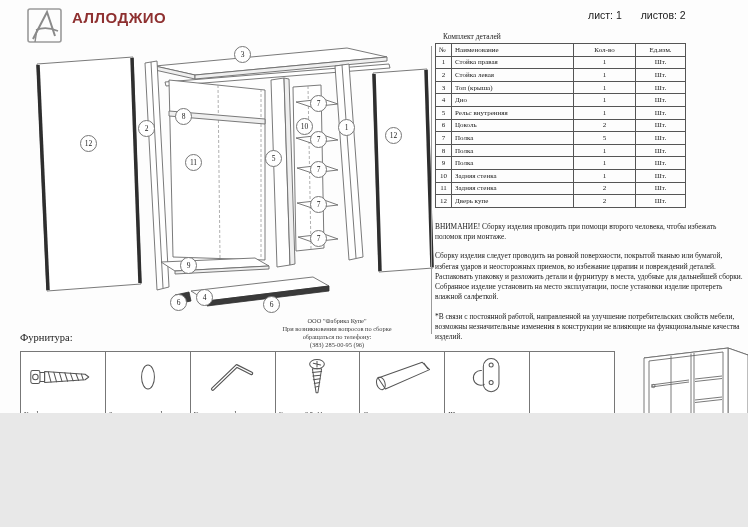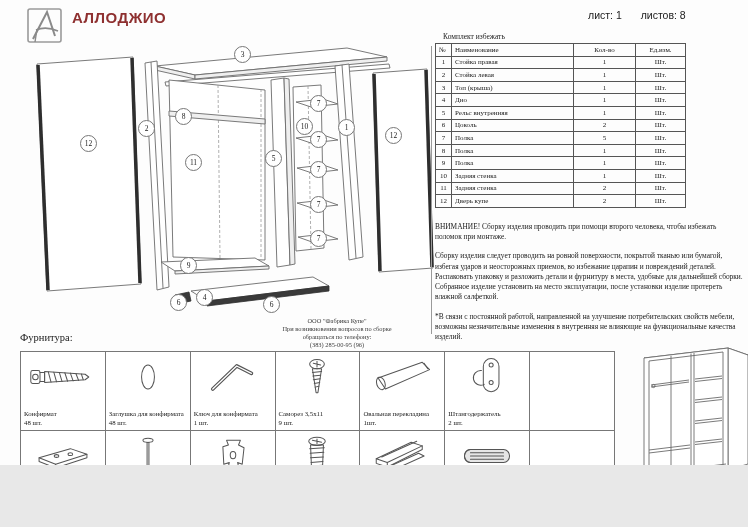--- a/index.html
+++ b/index.html
@@ -1,16 +1,16 @@
 <!DOCTYPE html>
 <html><head>
 <meta charset="utf-8">
 <style>
   html,body{margin:0;padding:0;background:#e8e8e8;}
-  .page{position:relative;width:748px;height:465px;background:#fdfdfd;overflow:hidden;
+  .page{position:relative;width:748px;height:413px;background:#fdfdfd;overflow:hidden;
         font-family:"Liberation Serif",serif;color:#1a1a1a;}
   
   .logo-mark{position:absolute;left:25px;top:6px;width:40px;height:40px;}
   .logo-text{position:absolute;left:72px;top:9px;width:120px;}
   .brand{font-family:"Liberation Sans",sans-serif;font-weight:bold;font-size:15px;
          letter-spacing:.5px;color:#8e3030;line-height:17px;}
   .brand-sub{font-family:"Liberation Sans",sans-serif;font-weight:bold;font-size:13px;
          letter-spacing:2px;color:#8a8a8a;text-align:right;padding-right:6px;line-height:15px;}
   .title{position:absolute;left:182px;top:7px;width:368px;text-align:center;
          font-size:12.5px;line-height:16px;}
@@ -70,21 +70,21 @@
     <rect x="3" y="3" width="33" height="33" rx="2" fill="none" stroke="#9a9a9a" stroke-width="1.6"></rect>
     <path d="M8,33 L22,6 L30,30" fill="none" stroke="#8a8a8a" stroke-width="2"></path>
     <path d="M11,24 C18,21 26,22 33,25" fill="none" stroke="#8a8a8a" stroke-width="1.6"></path>
     <path d="M12,23 L10,36" fill="none" stroke="#8a8a8a" stroke-width="1.4"></path>
   </svg>
   <div class="logo-text">
     <div class="brand">АЛЛОДЖИО</div>
   </div>
   <div class="sheetinfo">
     <span>лист: 1</span>
-    <span>листов: 8</span>
+    <span>листов: 2</span>
   </div>
 
   <div class="diagram">
     <svg width="420" height="298" viewBox="0 0 420 298">
 
       <path class="pnl" d="M140,26 L332,8 L372,17 L180,35 Z"></path>
       <path class="pnl2" d="M140,26 L180,35 L180,39 L140,30 Z"></path>
       <path class="pnl2" d="M180,35 L372,17 L372,21 L180,39 Z"></path>
 
       <path class="pnl" d="M150,42 L374,24 L375,28 L151,46 Z"></path>
@@ -144,21 +144,21 @@
         <div class="callout" style="left: 295px; top: 190px;">7</div>
         <div class="callout" style="left: 323px; top: 79px;">1</div>
         <div class="callout" style="left: 370px; top: 87px;">12</div>
         <div class="callout" style="left: 155px; top: 254px;">6</div>
         <div class="callout" style="left: 181px; top: 249px;">4</div>
         <div class="callout" style="left: 248px; top: 256px;">6</div>
       </div>
   </div>
   <div class="vdivider"></div>
 
-  <div class="parts-caption">Комплект избежать</div>
+  <div class="parts-caption">Комплект деталей</div>
   <table class="parts">
     <colgroup>
         <col class="colN">
         <col class="colName">
         <col class="colQty">
         <col class="colUnit">
       </colgroup>
     <thead>
       <tr>
         <th class="c0">№</th>
@@ -241,21 +241,21 @@
           <td class="c3">Шт.</td>
         </tr>
       </tbody>
   </table>
 
   <div class="notes">
     <p>ВНИМАНИЕ! Сборку изделия проводить при помощи второго человека, чтобы избежать поломок при монтаже.</p>
     <p class="gap">Сборку изделия следует проводить на ровной поверхности, покрытой тканью или бумагой, избегая ударов и неосторожных приемов, во избежание царапин и повреждений деталей.</p>
     <p>Распаковать упаковку и разложить детали и фурнитуру в места, удобные для дальнейшей сборки.</p>
     <p>Собранное изделие установить на место эксплуатации, после установки изделие протереть влажной салфеткой.</p>
-    <p class="gap">*В связи с постоянной работой, направленной на улучшение потребительских свойств мебели, возможны незначительные изменения в внутренняя не влияющие на функциональные качества изделий.</p>
+    <p class="gap">*В связи с постоянной работой, направленной на улучшение потребительских свойств мебели, возможны незначительные изменения в конструкции не влияющие на функциональные качества изделий.</p>
   </div>
 
   <div class="factory">
     <div>ООО "Фабрика Купе"</div>
     <div>При возникновении вопросов по сборке</div>
     <div>обращаться по телефону:</div>
     <div>(383) 285-00-95 (96)</div>
   </div>
 
   <div class="hw-heading">Фурнитура:</div>

